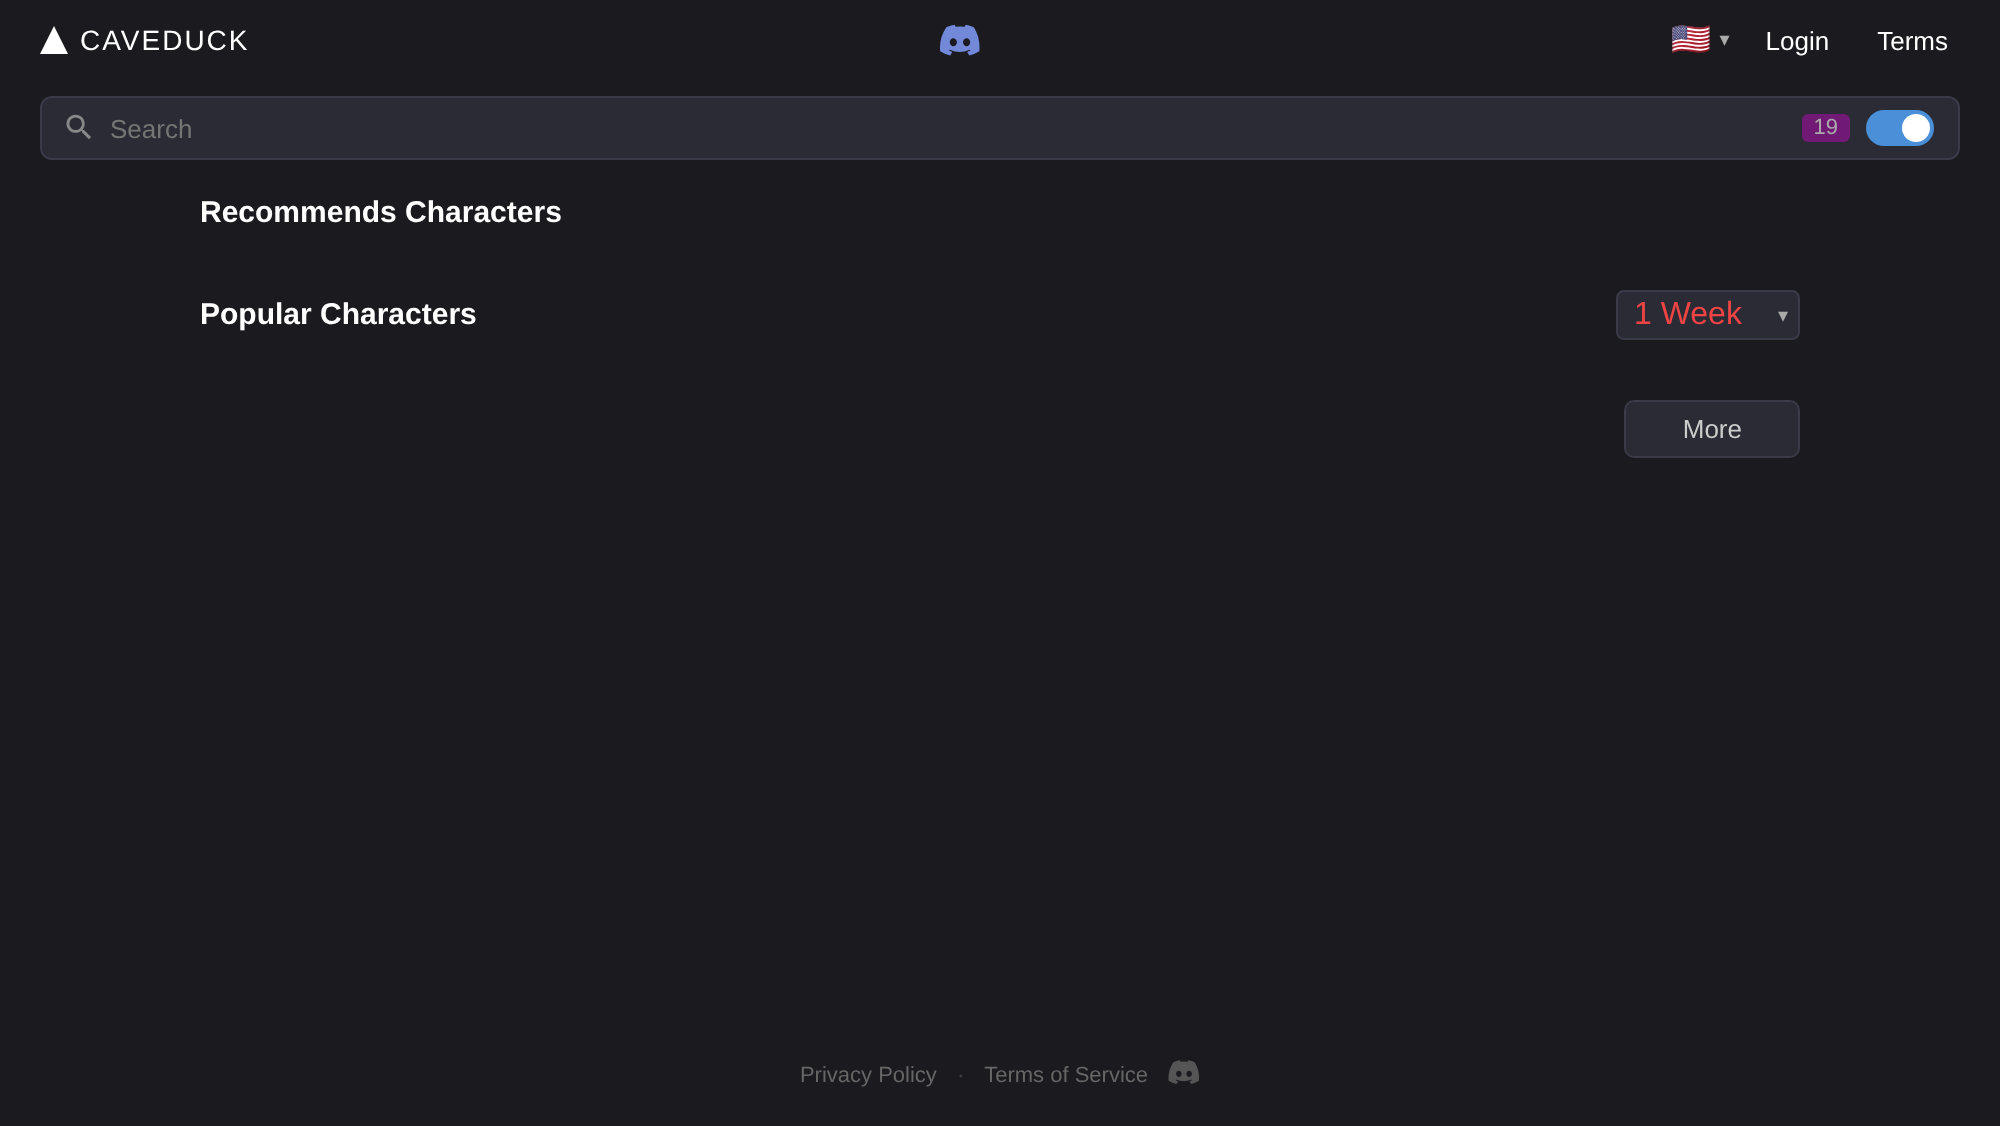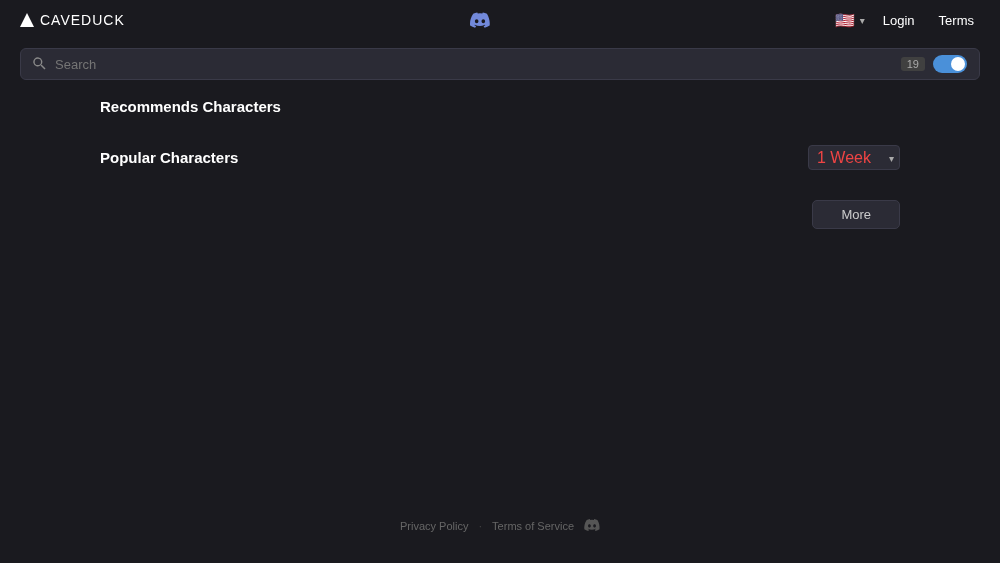--- a/index.html
+++ b/index.html
@@ -128,21 +128,21 @@
     .search-input {
       background: none;
       border: none;
       outline: none;
       color: #aaa;
       font-size: 13px;
       flex: 1;
     }
 
     .search-badge {
-      background-color: #404040;
+      background-color: #701a75;
       color: #aaa;
       font-size: 11px;
       padding: 1px 6px;
       border-radius: 3px;
     }
 
     .toggle-container {
       display: flex;
       align-items: center;
       gap: 6px;
@@ -244,21 +244,21 @@
       color: #ccc;
       font-size: 13px;
       padding: 6px 28px;
       border-radius: 5px;
       cursor: pointer;
     }
 
     
     .footer {
       position: absolute;
-      bottom: 28px;
+      bottom: 16px;
       left: 0;
       right: 0;
       display: flex;
       align-items: center;
       justify-content: center;
       gap: 10px;
     }
 
     .footer-link {
       font-size: 11px;

